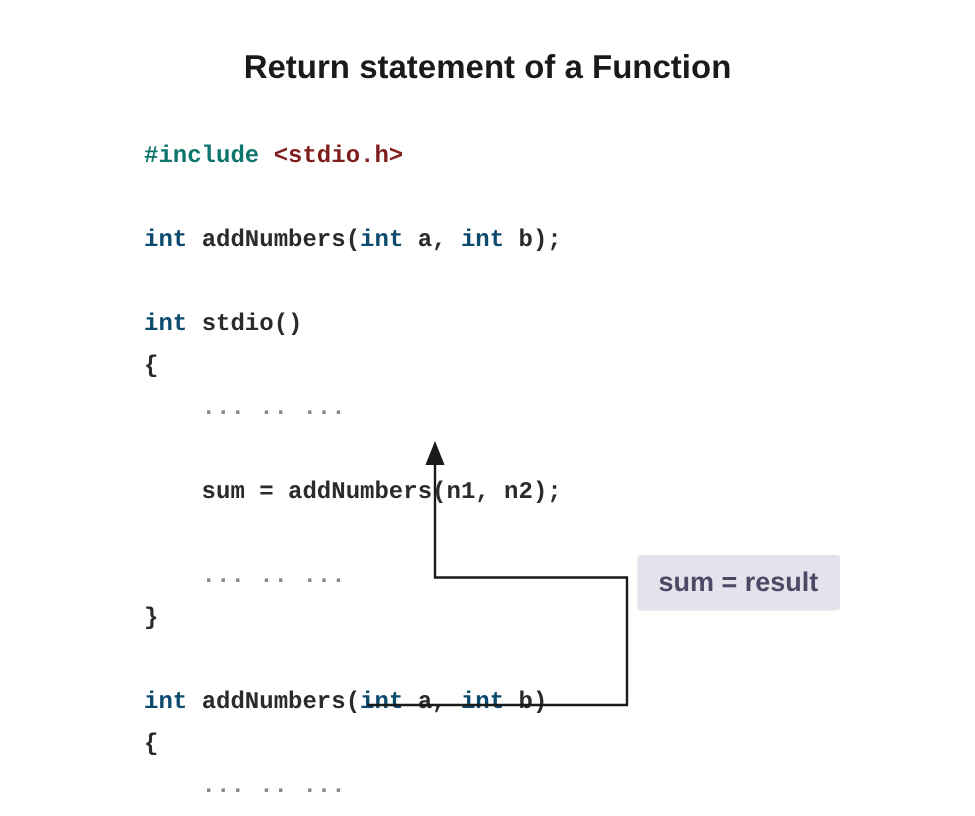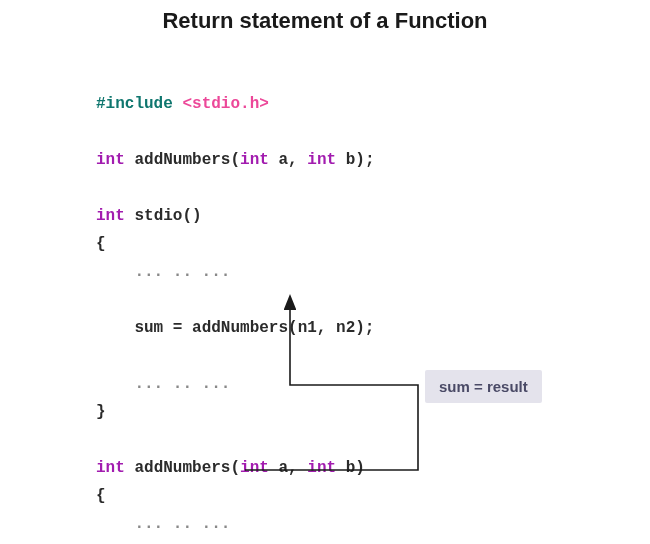--- a/index.html
+++ b/index.html
@@ -8,52 +8,52 @@
     height: 544px;
     background: #ffffff;
     font-family: -apple-system, BlinkMacSystemFont, "Segoe UI", Arial, sans-serif;
     position: relative;
   }
   .title {
     text-align: center;
     font-size: 22px;
     font-weight: 700;
     color: #1a1a1a;
-    padding-top: 8px;
+    padding-top: 32px;
   }
   .code-block {
     position: absolute;
     left: 96px;
     top: 90px;
     font-family: "Menlo", "Consolas", "Courier New", monospace;
     font-size: 16px;
     line-height: 28px;
     color: #2b2b2b;
     font-weight: 600;
     white-space: pre;
   }
   .kw-pre { color: #0f766e; }       
-  .kw-hdr { color: #ec4899; }       
-  .kw-type { color: #a21caf; }      
+  .kw-hdr { color: #7f1d1d; }       
+  .kw-type { color: #0c4a6e; }      
   .kw-ret { color: #7a8a4a; }
   .muted { color: #888; }
 
   .arrow {
     position: absolute;
     left: 0;
     top: 0;
     pointer-events: none;
   }
   .annotation {
     position: absolute;
     left: 425px;
     top: 370px;
     background: #e4e3ec;
     color: #4a4a66;
-    font-size: 15px;
+    font-size: 18px;
     font-weight: 600;
     padding: 8px 14px;
     border-radius: 2px;
   }
 </style>
 </head>
 <body>
 
 <h1 class="title">Return statement of a Function</h1>
 

